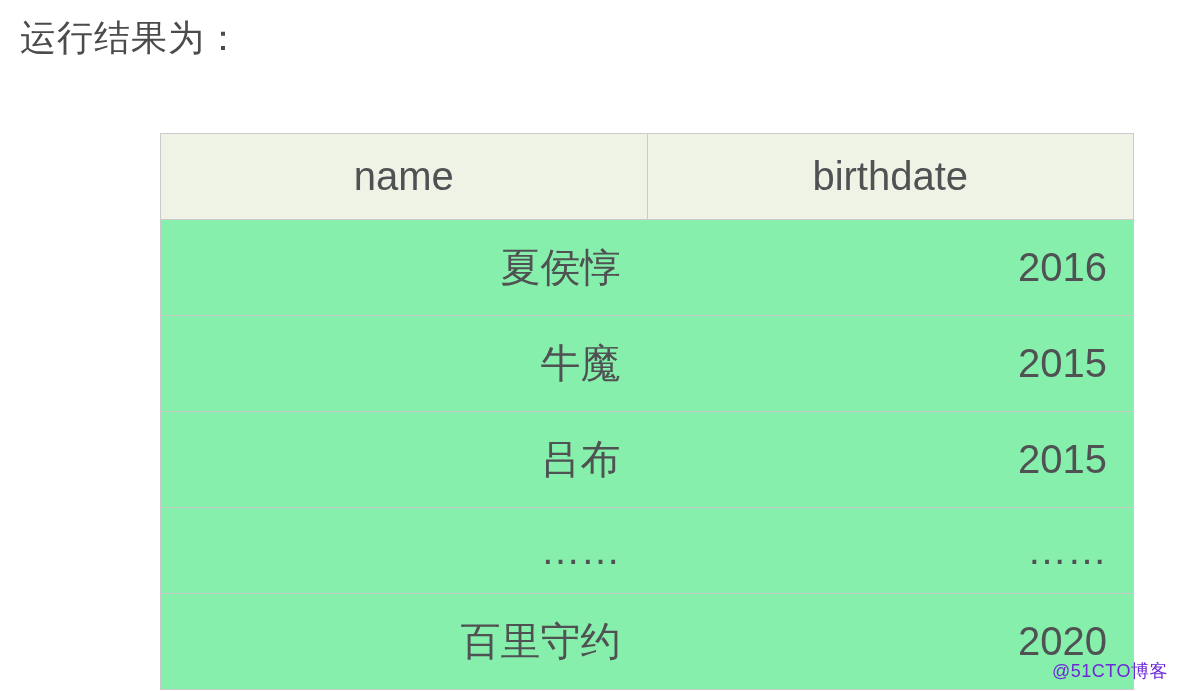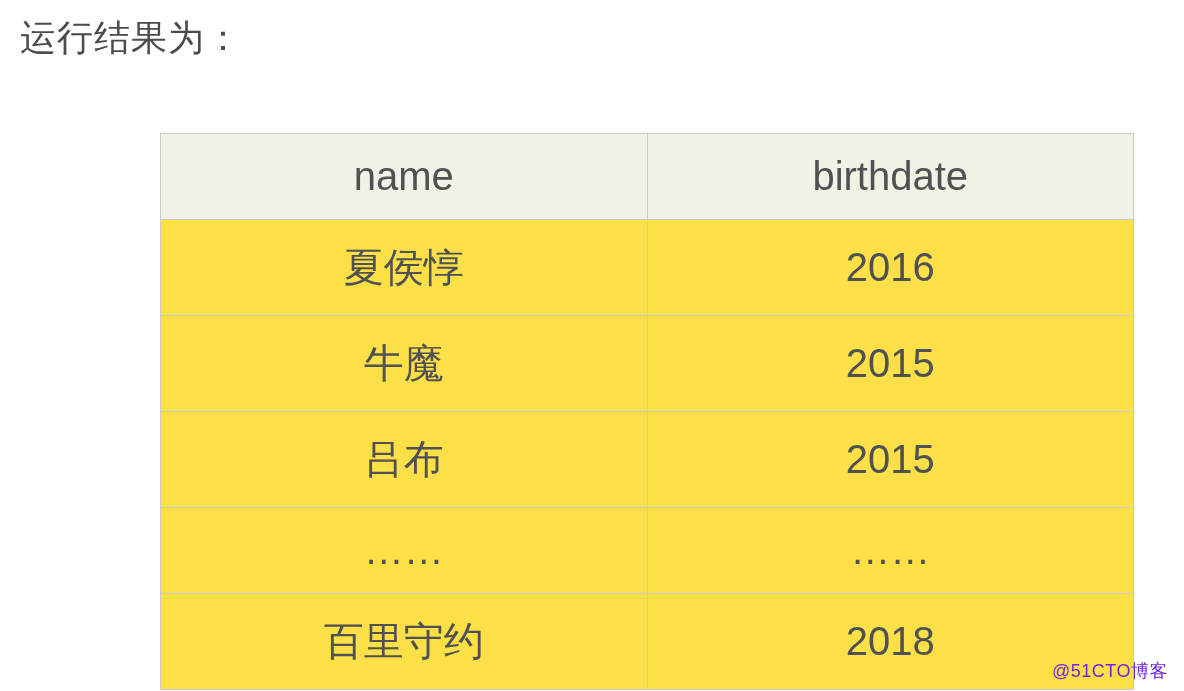--- a/index.html
+++ b/index.html
@@ -37,21 +37,22 @@
       padding: 20px 26px;
       font-size: 40px;
       color: #4f5152;
       font-weight: 400;
     }
     th {
       background-color: #eef3e6;
       font-weight: 400;
     }
     td {
-      background-color: #fde047;
+      background-color: #86efac;
+      text-align: right;
     }
     .watermark {
       position: absolute;
       bottom: 8px;
       right: 16px;
       font-size: 18px;
       color: #6d28d9;
       letter-spacing: 0.5px;
     }
   </style>
@@ -80,19 +81,19 @@
       <tr>
         <td>吕布</td>
         <td>2015</td>
       </tr>
       <tr>
         <td>……</td>
         <td>……</td>
       </tr>
       <tr>
         <td>百里守约</td>
-        <td>2018</td>
+        <td>2020</td>
       </tr>
     </tbody>
   </table>
 </div>
 
 <div class="watermark">@51CTO博客</div>
 
 </body></html>

